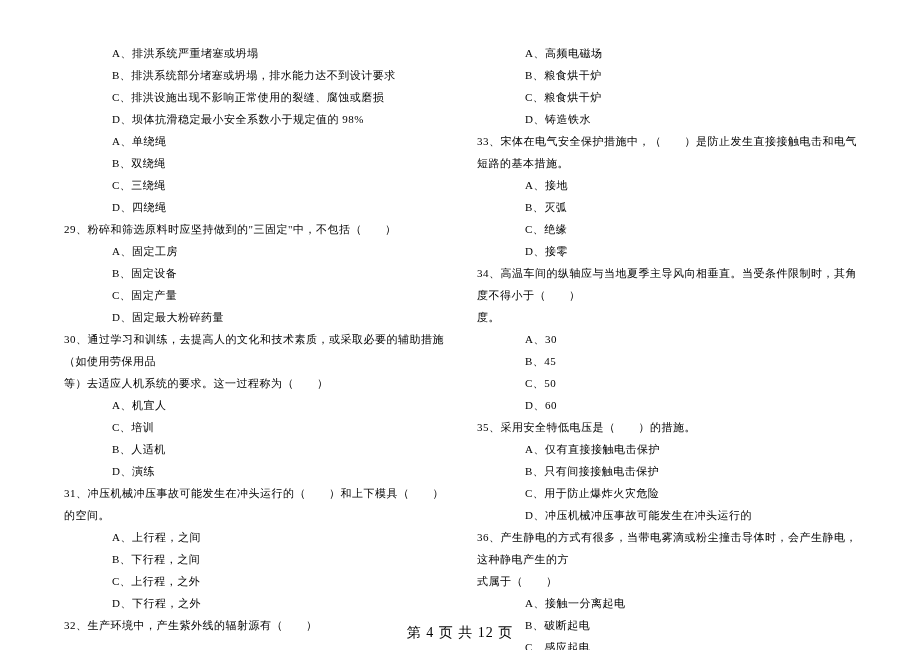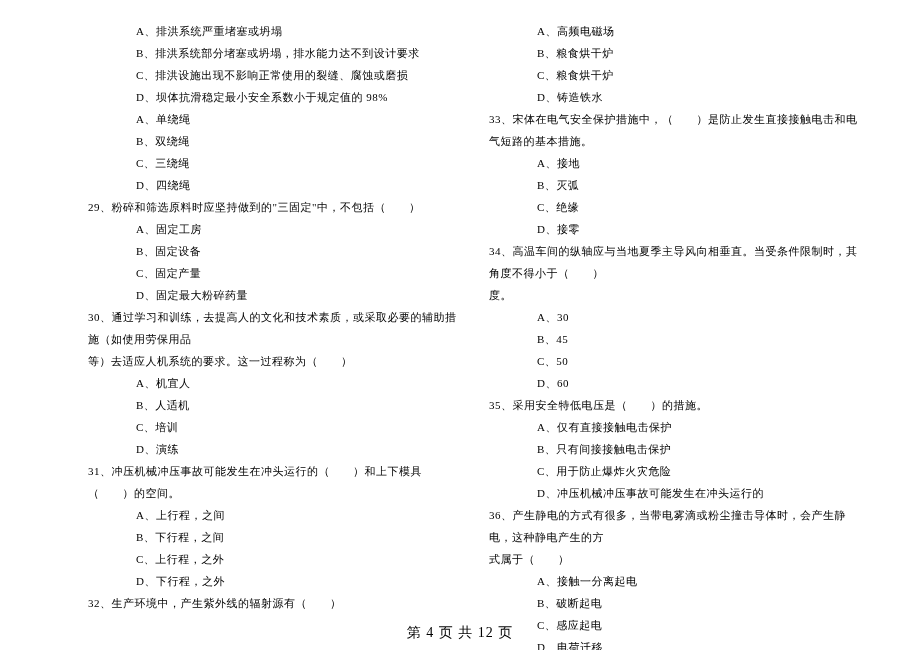--- a/index.html
+++ b/index.html
@@ -12,22 +12,23 @@
       height: 650px;
       background: #ffffff;
       font-family: "SimSun", "宋体", serif;
       font-size: 11px;
       color: #000;
       position: relative;
       overflow: hidden;
     }
     .page-content {
       display: flex;
-      padding: 20px 40px 10px 88px;
+      padding: 20px 40px 10px 64px;
       height: 620px;
+      margin-top: 22px;
     }
     .column {
       flex: 1;
       padding-right: 20px;
     }
     .column-left {
       flex: 1;
     }
     .column-right {
       flex: 1;
@@ -74,22 +75,22 @@
 
     <div class="question-line">29、粉碎和筛选原料时应坚持做到的"三固定"中，不包括（　　）</div>
     <div class="option-line">A、固定工房</div>
     <div class="option-line">B、固定设备</div>
     <div class="option-line">C、固定产量</div>
     <div class="option-line">D、固定最大粉碎药量</div>
 
     <div class="question-line">30、通过学习和训练，去提高人的文化和技术素质，或采取必要的辅助措施（如使用劳保用品</div>
     <div class="question-cont">等）去适应人机系统的要求。这一过程称为（　　）</div>
     <div class="option-line">A、机宜人</div>
+    <div class="option-line">C、培训</div>
     <div class="option-line">B、人适机</div>
-    <div class="option-line">C、培训</div>
     <div class="option-line">D、演练</div>
 
     <div class="question-line">31、冲压机械冲压事故可能发生在冲头运行的（　　）和上下模具（　　）的空间。</div>
     <div class="option-line">A、上行程，之间</div>
     <div class="option-line">B、下行程，之间</div>
     <div class="option-line">C、上行程，之外</div>
     <div class="option-line">D、下行程，之外</div>
 
     <div class="question-line">32、生产环境中，产生紫外线的辐射源有（　　）</div>
   </div>

